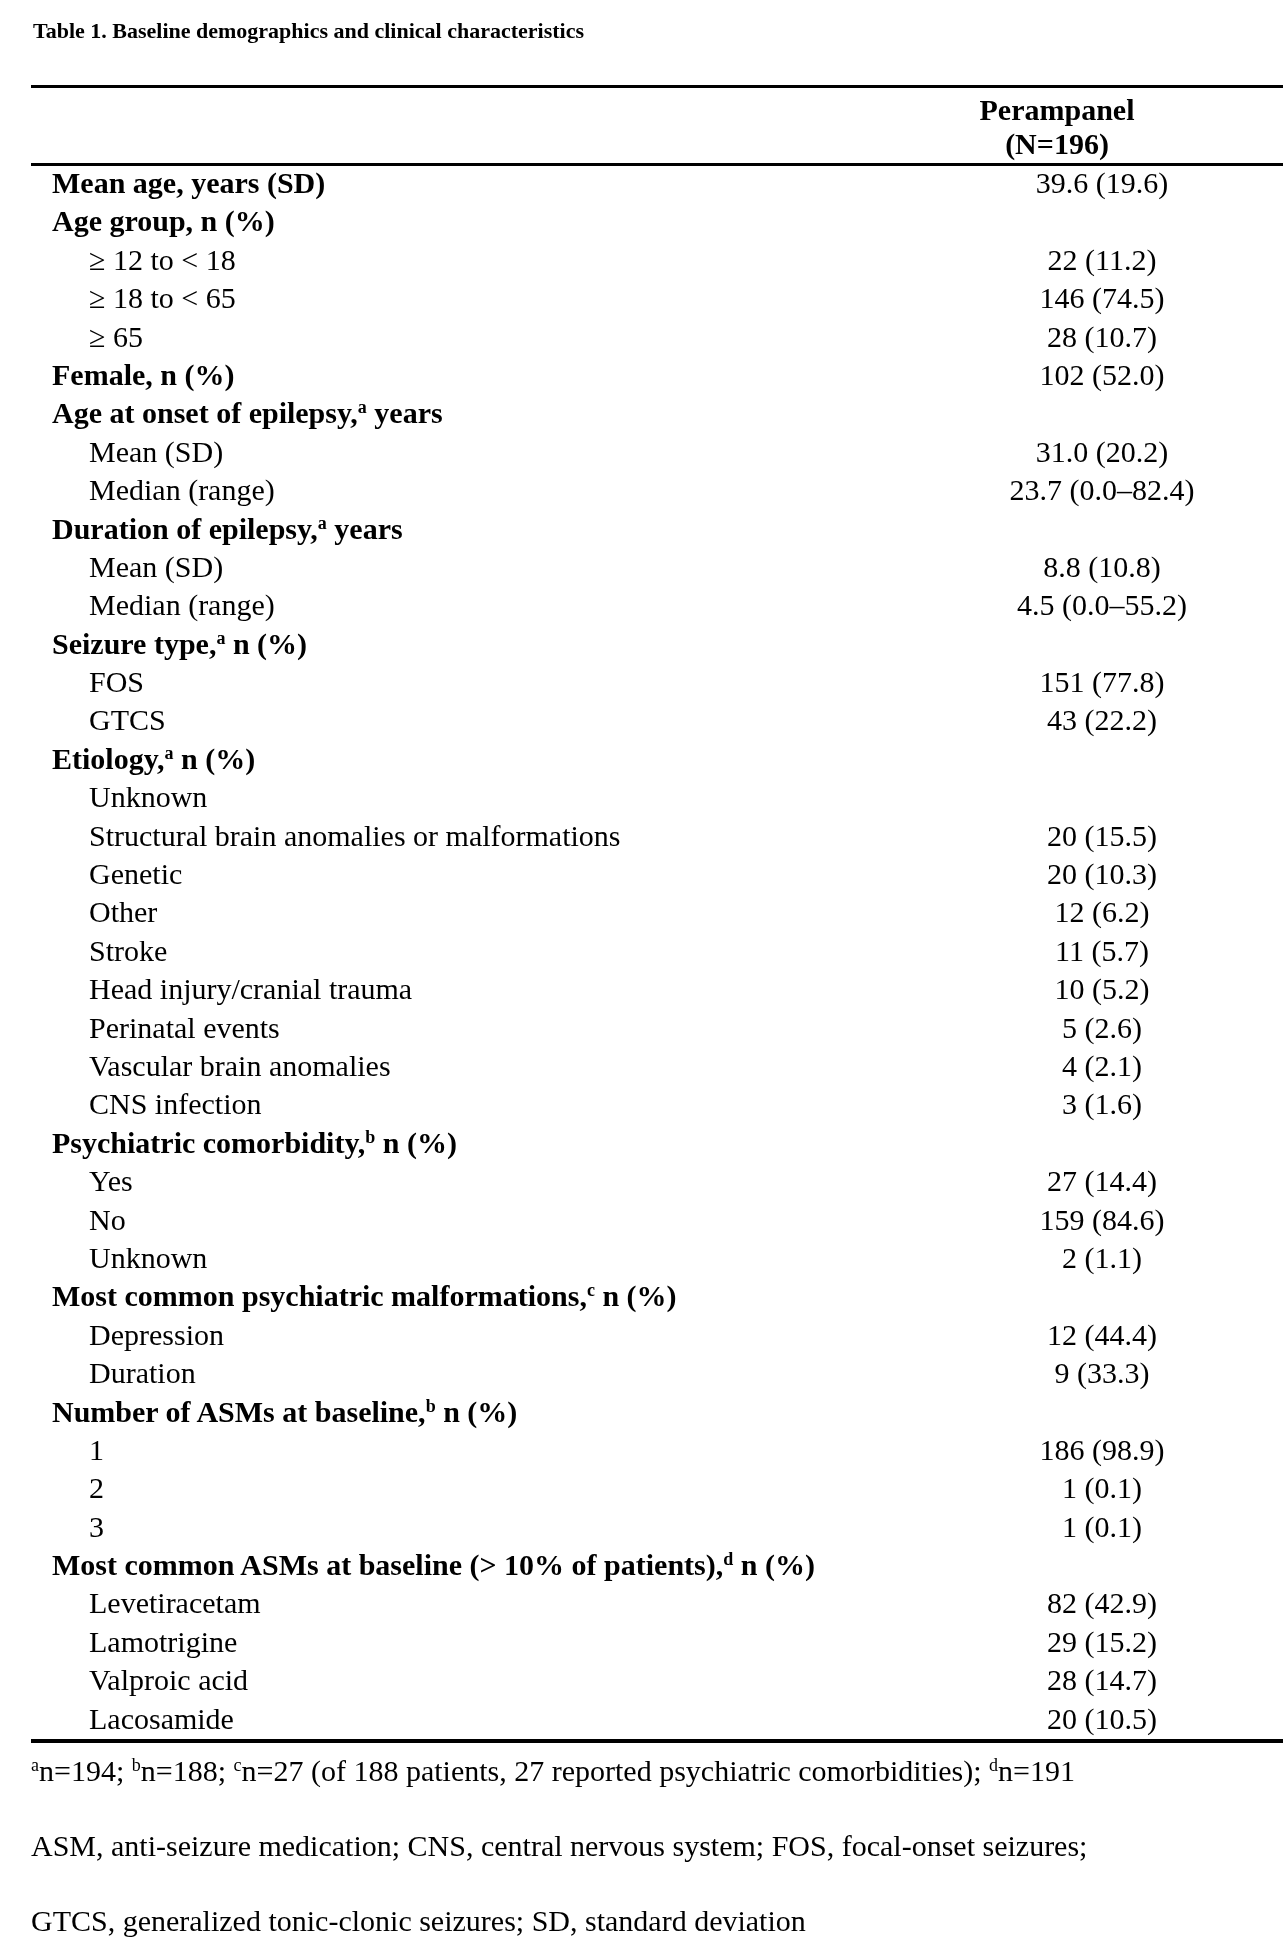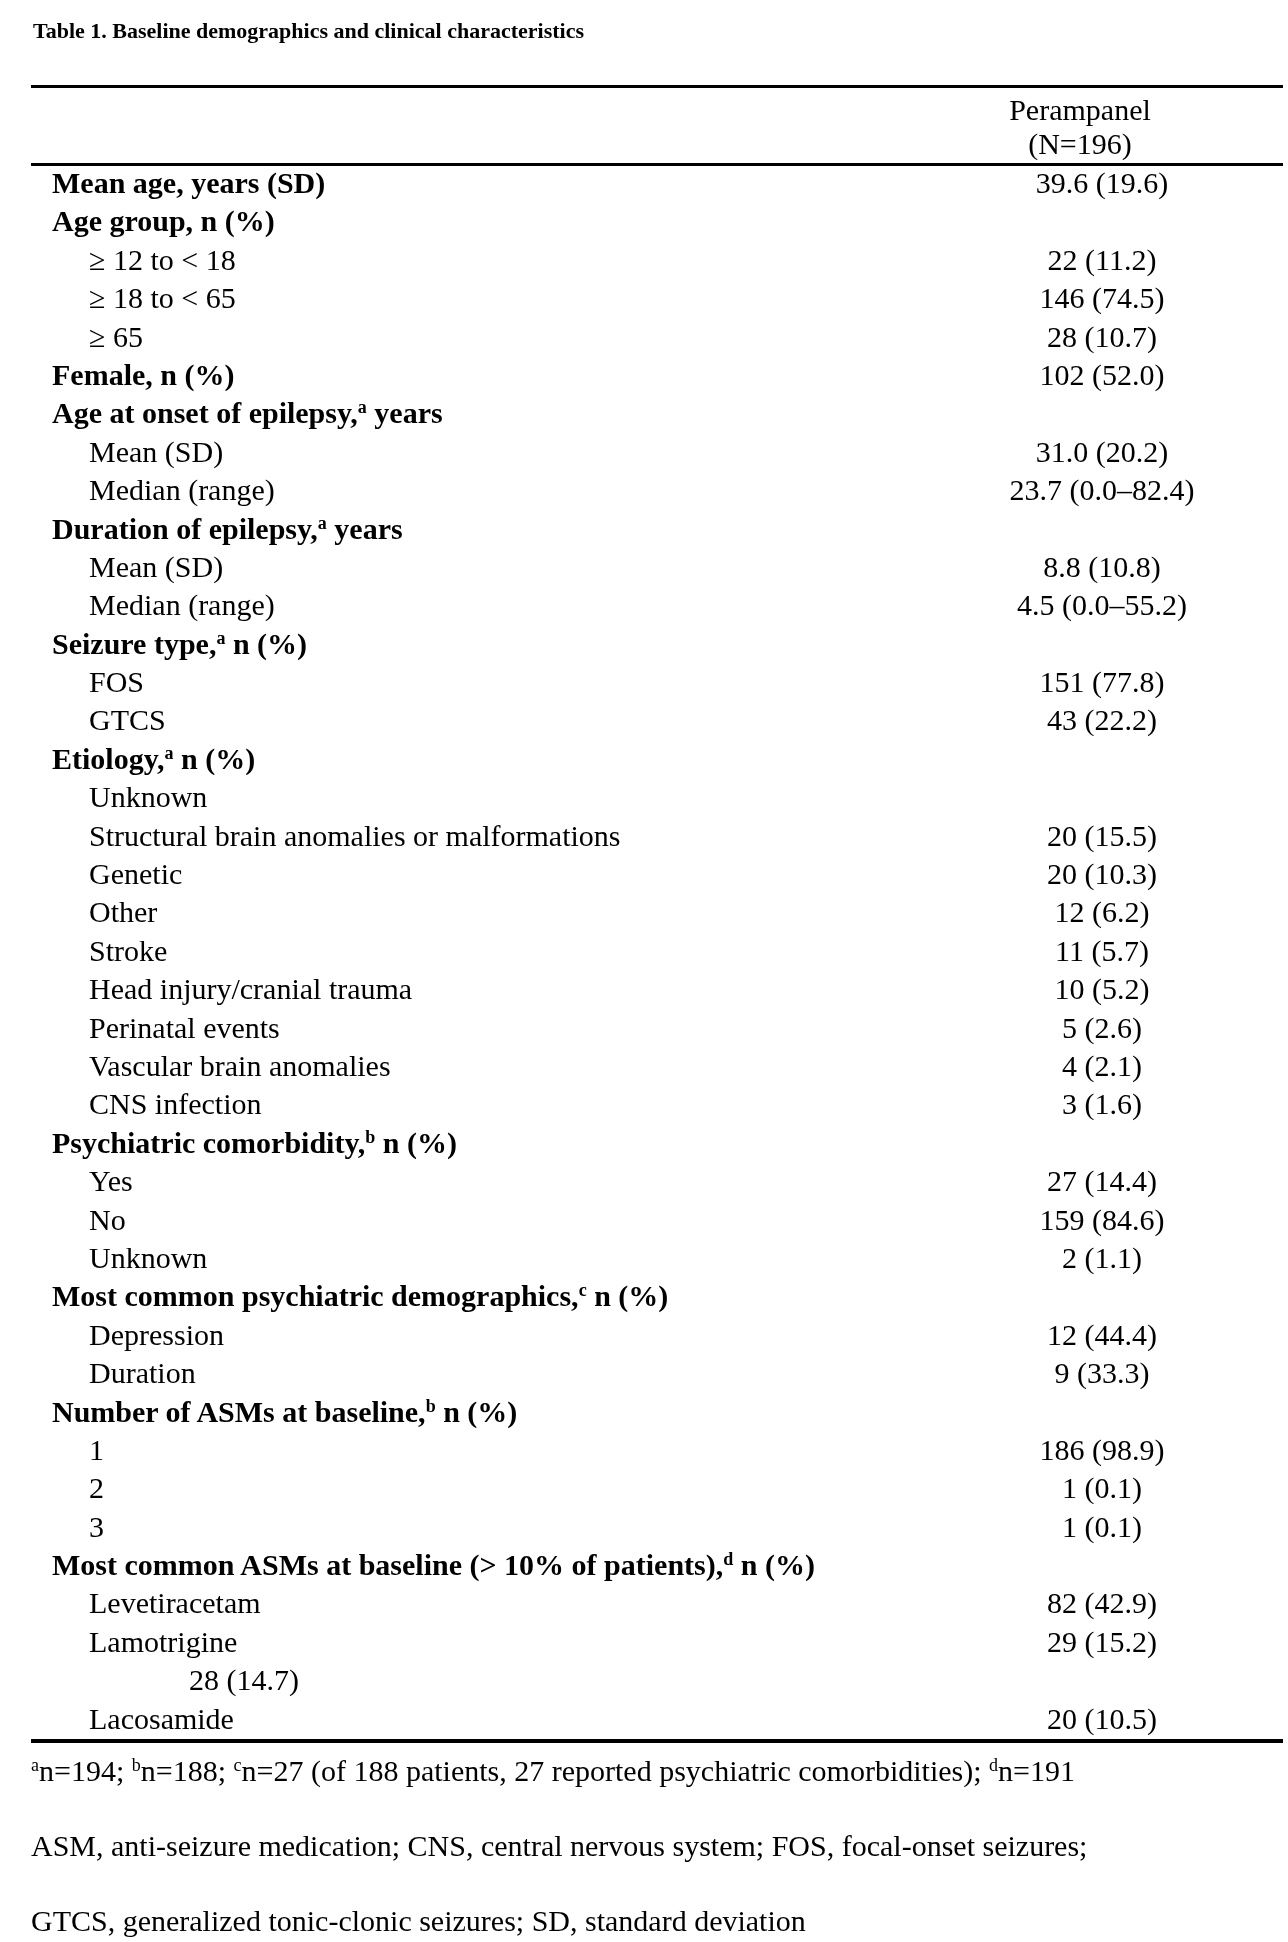--- a/index.html
+++ b/index.html
@@ -34,24 +34,24 @@
     left: 31px;
     width: 1252px;
     background: #000000;
   }
   .rule-top  { top: 85px;  height: 3px; }
   .rule-mid  { top: 163px; height: 3px; }
   .rule-bottom { top: 1739px; height: 4px; }
   .header-cell {
     position: absolute;
     top: 93px;
-    left: 925px;
+    left: 902px;
     width: 310px;
     text-align: center;
-    font-weight: normal;
+    font-weight: bold;
     line-height: 34px;
   }
   #table-body {
     position: absolute;
     top: 166px;
     left: 0;
     width: 1288px;
   }
   .row {
     height: 38.4px;
@@ -217,21 +217,21 @@
       </div>
       <div class="row indent">
         <span class="row-label"><span>No</span></span>
         <span class="row-value">159 (84.6)</span>
       </div>
       <div class="row indent">
         <span class="row-label"><span>Unknown</span></span>
         <span class="row-value">2 (1.1)</span>
       </div>
       <div class="row bold">
-        <span class="row-label"><span>Most common psychiatric demographics,</span><span class="sup">c</span><span> n (%)</span></span>
+        <span class="row-label"><span>Most common psychiatric malformations,</span><span class="sup">c</span><span> n (%)</span></span>
         <span class="row-value"></span>
       </div>
       <div class="row indent">
         <span class="row-label"><span>Depression</span></span>
         <span class="row-value">12 (44.4)</span>
       </div>
       <div class="row indent">
         <span class="row-label"><span>Duration</span></span>
         <span class="row-value">9 (33.3)</span>
       </div>
@@ -257,20 +257,21 @@
       </div>
       <div class="row indent">
         <span class="row-label"><span>Levetiracetam</span></span>
         <span class="row-value">82 (42.9)</span>
       </div>
       <div class="row indent">
         <span class="row-label"><span>Lamotrigine</span></span>
         <span class="row-value">29 (15.2)</span>
       </div>
       <div class="row indent">
+        <span class="row-label"><span>Valproic acid</span></span>
         <span class="row-value">28 (14.7)</span>
       </div>
       <div class="row indent">
         <span class="row-label"><span>Lacosamide</span></span>
         <span class="row-value">20 (10.5)</span>
       </div>
     </div>
 
   <div class="rule rule-bottom"></div>
 

